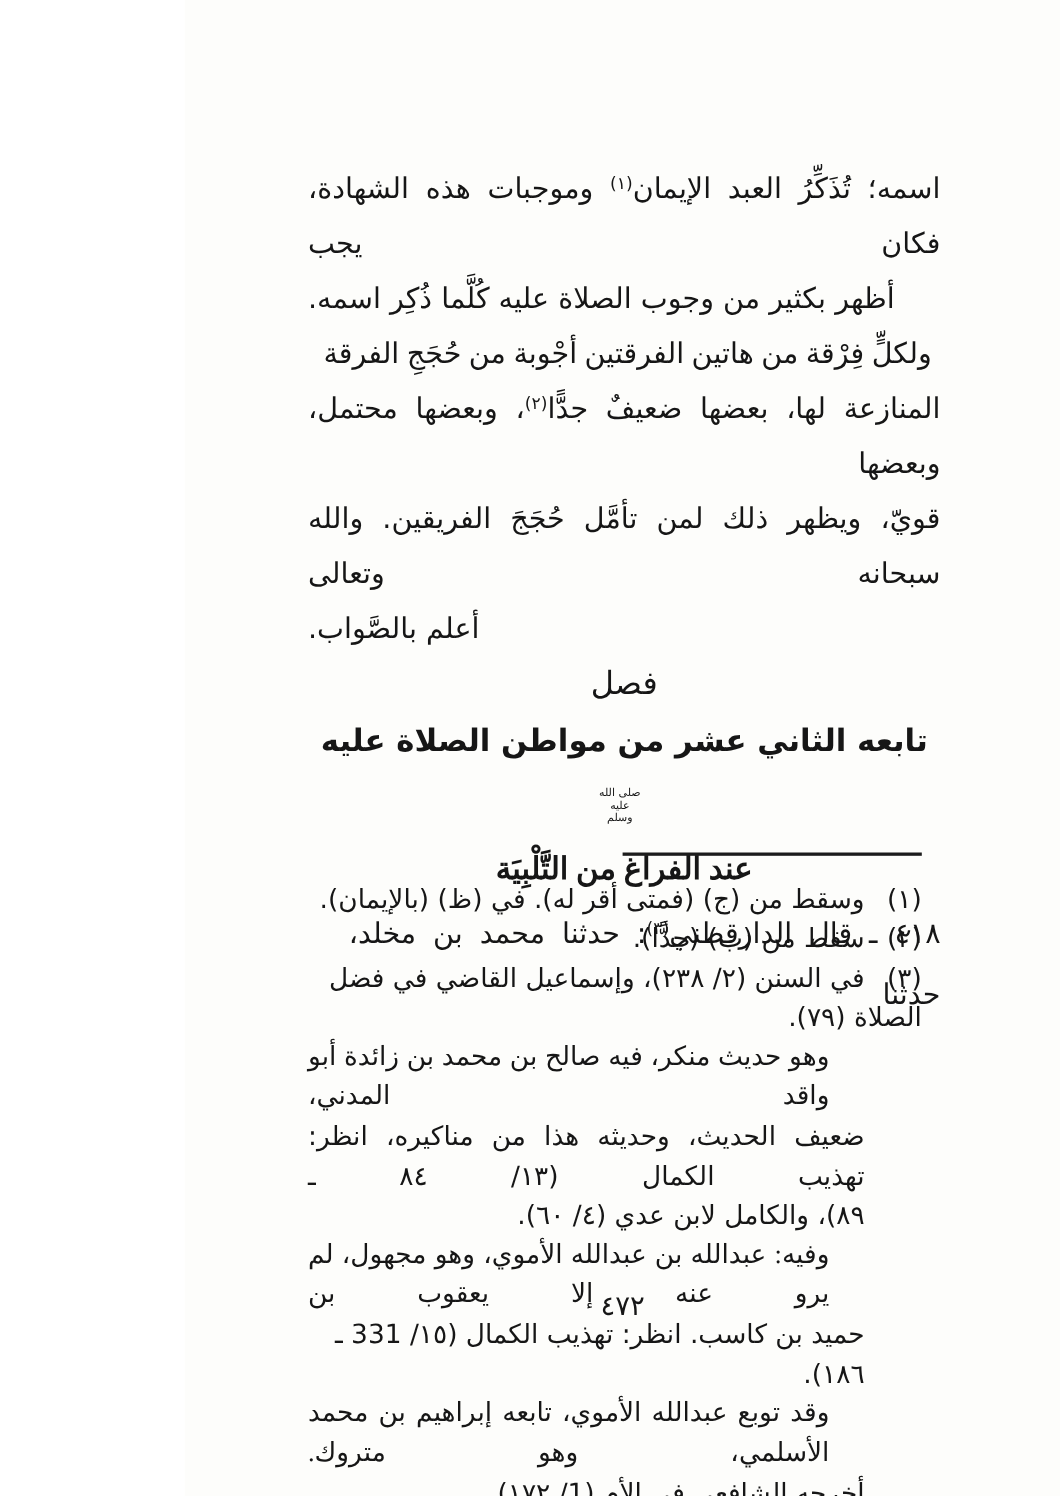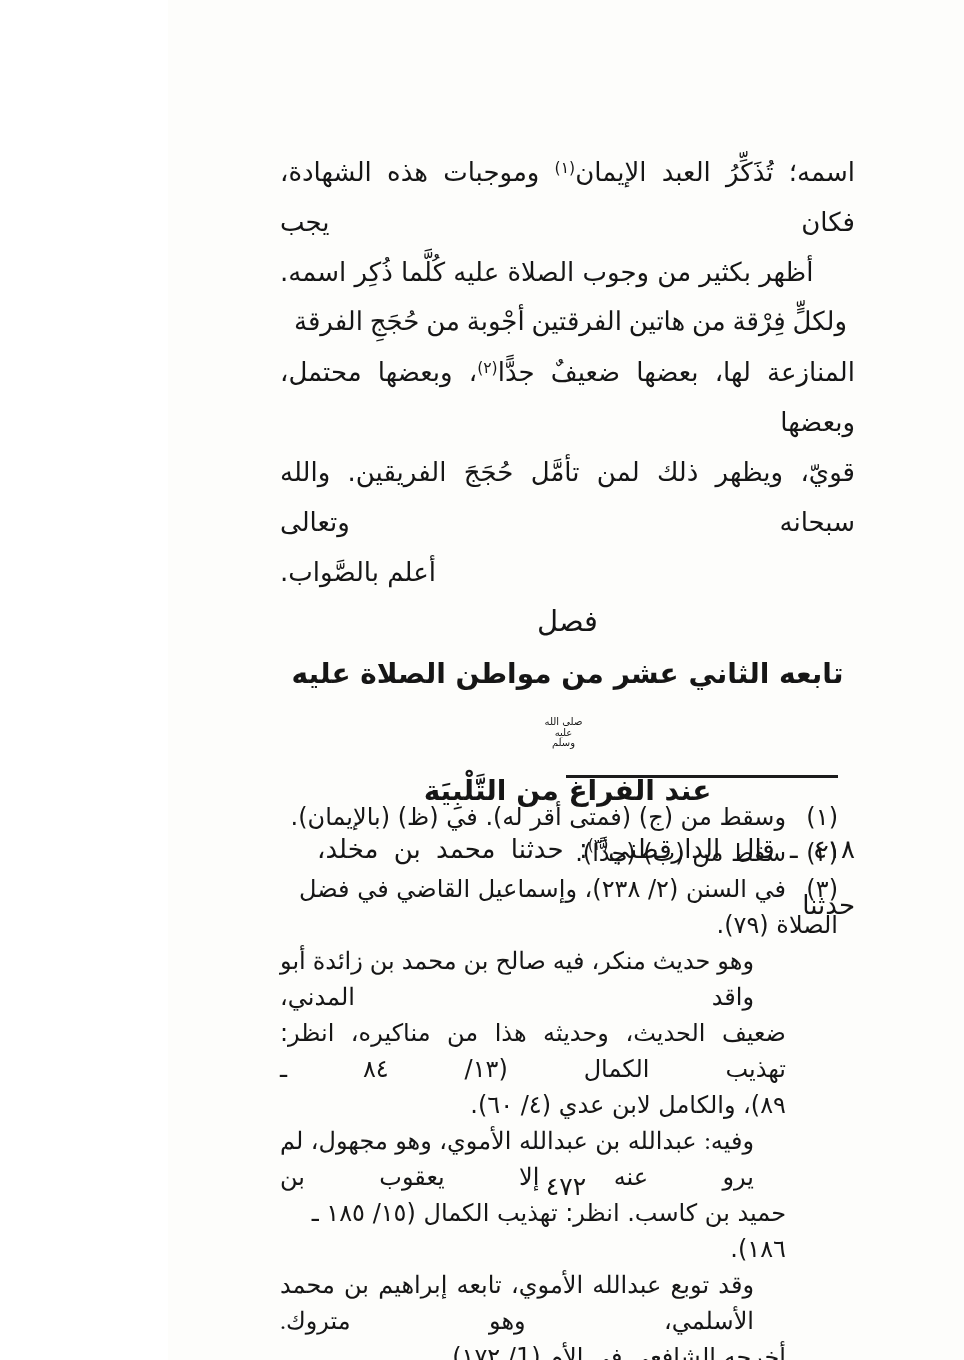--- a/index.html
+++ b/index.html
@@ -14,21 +14,21 @@
   }
   .main-flow{position:absolute;top:147px;right:109px;left:112px;}
   .tline{font-size:26px;line-height:50px;}
   .j{text-align:justify;text-align-last:justify;}
   .l{text-align:right;text-align-last:left;}
   .r{text-align:right;text-align-last:right;}
   .main-flow .tline.ind{padding-right:8px;padding-left:14px;font-family:Liberation Serif, serif;}
   sup.fnmark{font-size:0.6em;vertical-align:8px;line-height:0;}
   .heading-fasl{font-size:29px;font-weight:400;text-align:center;line-height:48px;}
   .heading2{font-size:28px;font-weight:700;text-align:center;line-height:58px;}
-  .heading3{font-size:28px;font-weight:700;text-align:center;line-height:60px;}
+  .heading3{font-size:28px;font-weight:700;text-align:center;line-height:60px;font-family:Liberation Serif, serif;}
   .saw{
     display:inline-block;width:42px;
     font-size:10px;line-height:1.08;font-weight:400;
     vertical-align:middle;text-align:center;
     margin-right:8px;
   }
   .hadith .tline{line-height:56px;margin-left:37px;}
   .fn-sep{position:absolute;top:775px;right:126px;width:272px;height:3px;background:#1c1c1c;}
   .footnotes{position:absolute;top:799px;right:126px;left:112px;}
   .footnotes .tline{font-size:24px;line-height:36px;padding-right:52px;}
@@ -68,20 +68,20 @@
   <div class="fn-sep"></div>
 
   <div class="footnotes">
       <div class="tline r has-marker"><span class="fn-marker">(١)</span><span>وسقط من (ج) (فمتى أقر له). في (ظ) (بالإيمان).</span></div>
       <div class="tline r has-marker"><span class="fn-marker">(٢)</span><span>سقط من (ب) (جدًّا).</span></div>
       <div class="tline r has-marker"><span class="fn-marker">(٣)</span><span>في السنن (٢/ ٢٣٨)، وإسماعيل القاضي في فضل الصلاة (٧٩).</span></div>
       <div class="tline j ind">وهو حديث منكر، فيه صالح بن محمد بن زائدة أبو واقد المدني،</div>
       <div class="tline j">ضعيف الحديث، وحديثه هذا من مناكيره، انظر: تهذيب الكمال (١٣/ ٨٤ ـ</div>
       <div class="tline r">٨٩)، والكامل لابن عدي (٤/ ٦٠).</div>
       <div class="tline j ind">وفيه: عبدالله بن عبدالله الأموي، وهو مجهول، لم يرو عنه إلا يعقوب بن</div>
-      <div class="tline r">حميد بن كاسب. انظر: تهذيب الكمال (١٥/ ١٨٥ ـ ١٨٦).</div>
+      <div class="tline r">حميد بن كاسب. انظر: تهذيب الكمال (١٥/ 331 ـ ١٨٦).</div>
       <div class="tline j ind">وقد توبع عبدالله الأموي، تابعه إبراهيم بن محمد الأسلمي، وهو متروك.</div>
       <div class="tline r">أخرجه الشافعي في الأم (1/ ١٧٢).</div>
     </div>
 
   <div class="page-num">٤٧٢</div>
 
 </div>
 
 </body></html>

